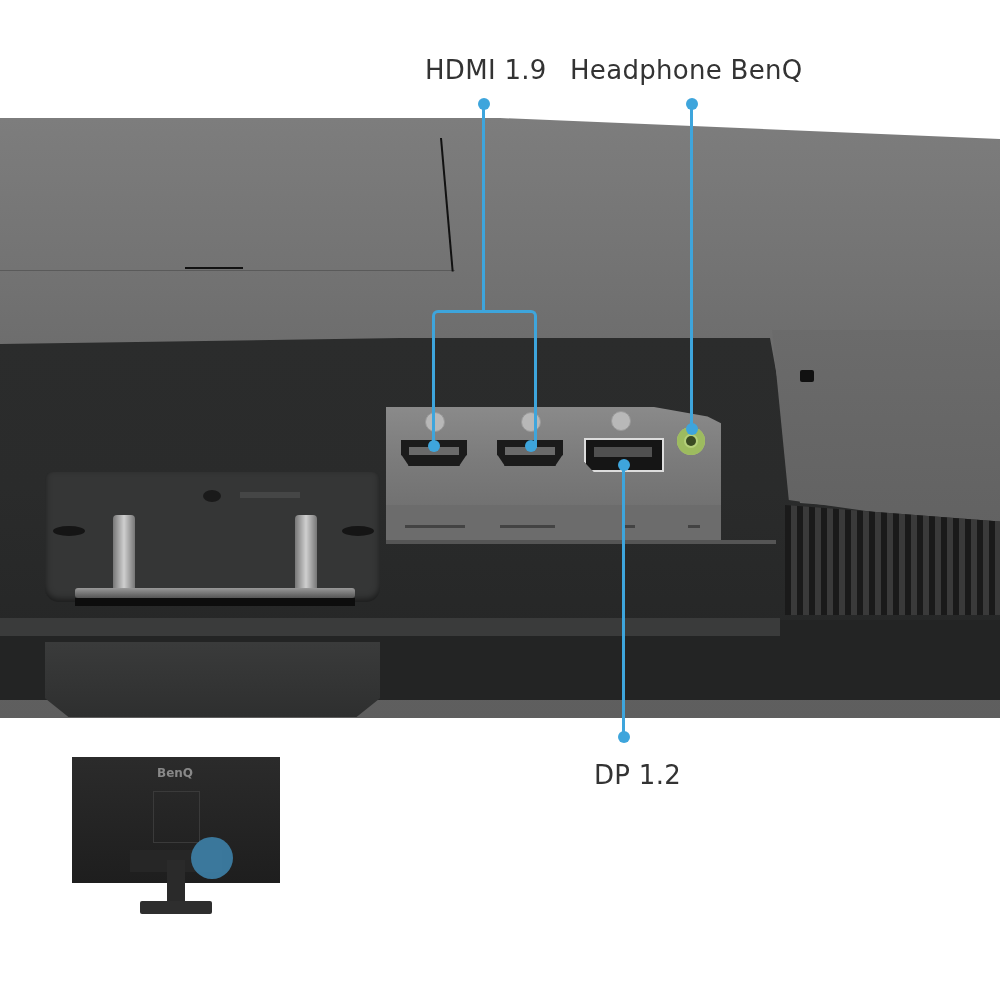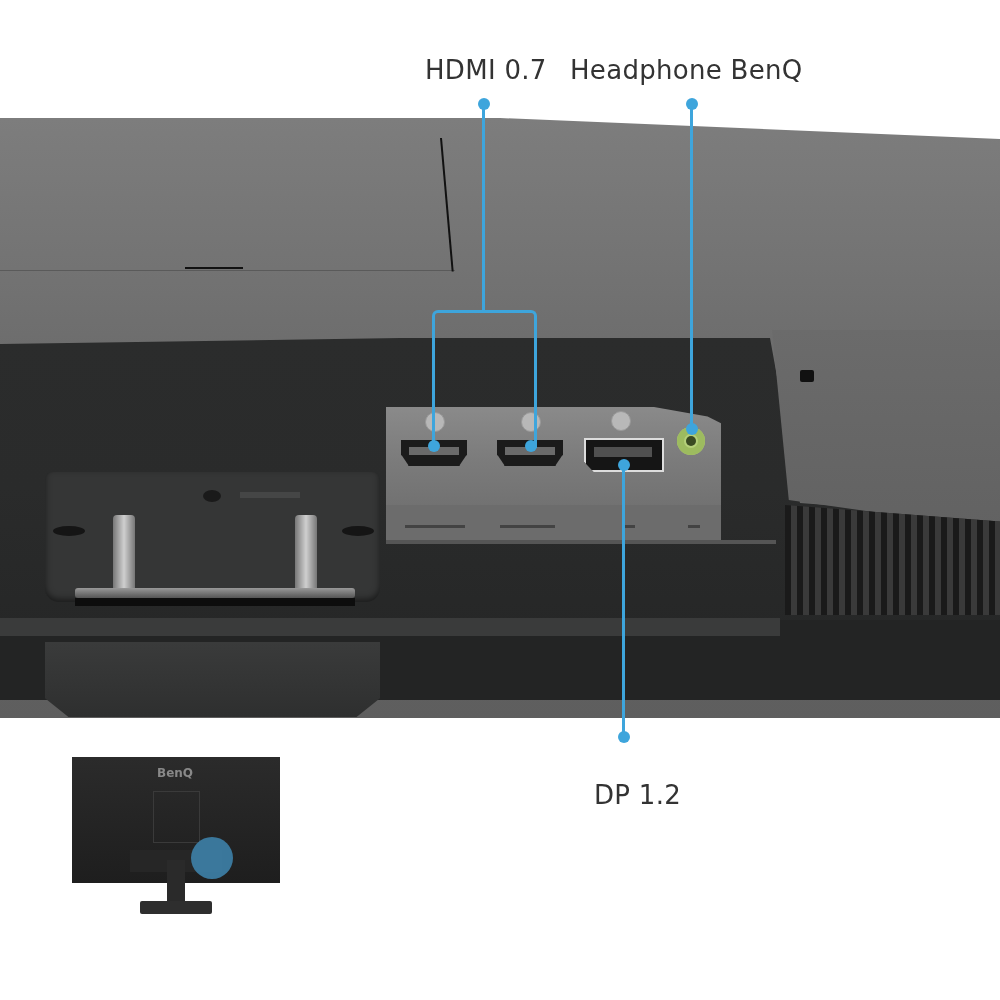--- a/index.html
+++ b/index.html
@@ -146,40 +146,40 @@
   <div class="dp-port" style="left:584px;top:438px;"></div>
   <div class="audio-jack"></div>
 
   <div class="port-mark" style="left:405px;top:525px;width:60px;"></div>
   <div class="port-mark" style="left:500px;top:525px;width:55px;"></div>
   <div class="port-mark" style="left:623px;top:525px;width:12px;"></div>
   <div class="port-mark" style="left:688px;top:525px;width:12px;"></div>
 </div>
 
 <div>
-  <div class="label" style="left:425px;top:55px;">HDMI 0.7</div>
+  <div class="label" style="left:425px;top:55px;">HDMI 1.9</div>
   <div class="callout-dot" style="left:478px;top:98px;"></div>
   <div class="callout-line" style="left:482px;top:104px;width:3px;height:207px;"></div>
   <div class="bracket" style="left:432px;top:310px;width:99px;height:135px;"></div>
   <div class="callout-dot" style="left:428px;top:440px;"></div>
   <div class="callout-dot" style="left:525px;top:440px;"></div>
 </div>
 
 <div>
   <div class="label" style="left:570px;top:55px;">Headphone BenQ</div>
   <div class="callout-dot" style="left:686px;top:98px;"></div>
   <div class="callout-line" style="left:690px;top:104px;width:3px;height:322px;"></div>
   <div class="callout-dot" style="left:686px;top:423px;"></div>
 </div>
 
 <div>
   <div class="callout-dot" style="left:618px;top:459px;"></div>
   <div class="callout-line" style="left:622px;top:465px;width:3px;height:268px;"></div>
   <div class="callout-dot" style="left:618px;top:731px;"></div>
-  <div class="label" style="left:594px;top:760px;margin-top:20px;">DP 1.2</div>
+  <div class="label" style="left:594px;top:760px;">DP 1.2</div>
 </div>
 
 <div>
   <div class="thumb"></div>
   <div class="thumb-brand">BenQ</div>
   <div class="thumb-vesa"></div>
   <div class="thumb-mount"></div>
   <div class="thumb-neck"></div>
   <div class="thumb-base"></div>
   <div class="thumb-highlight"></div>

